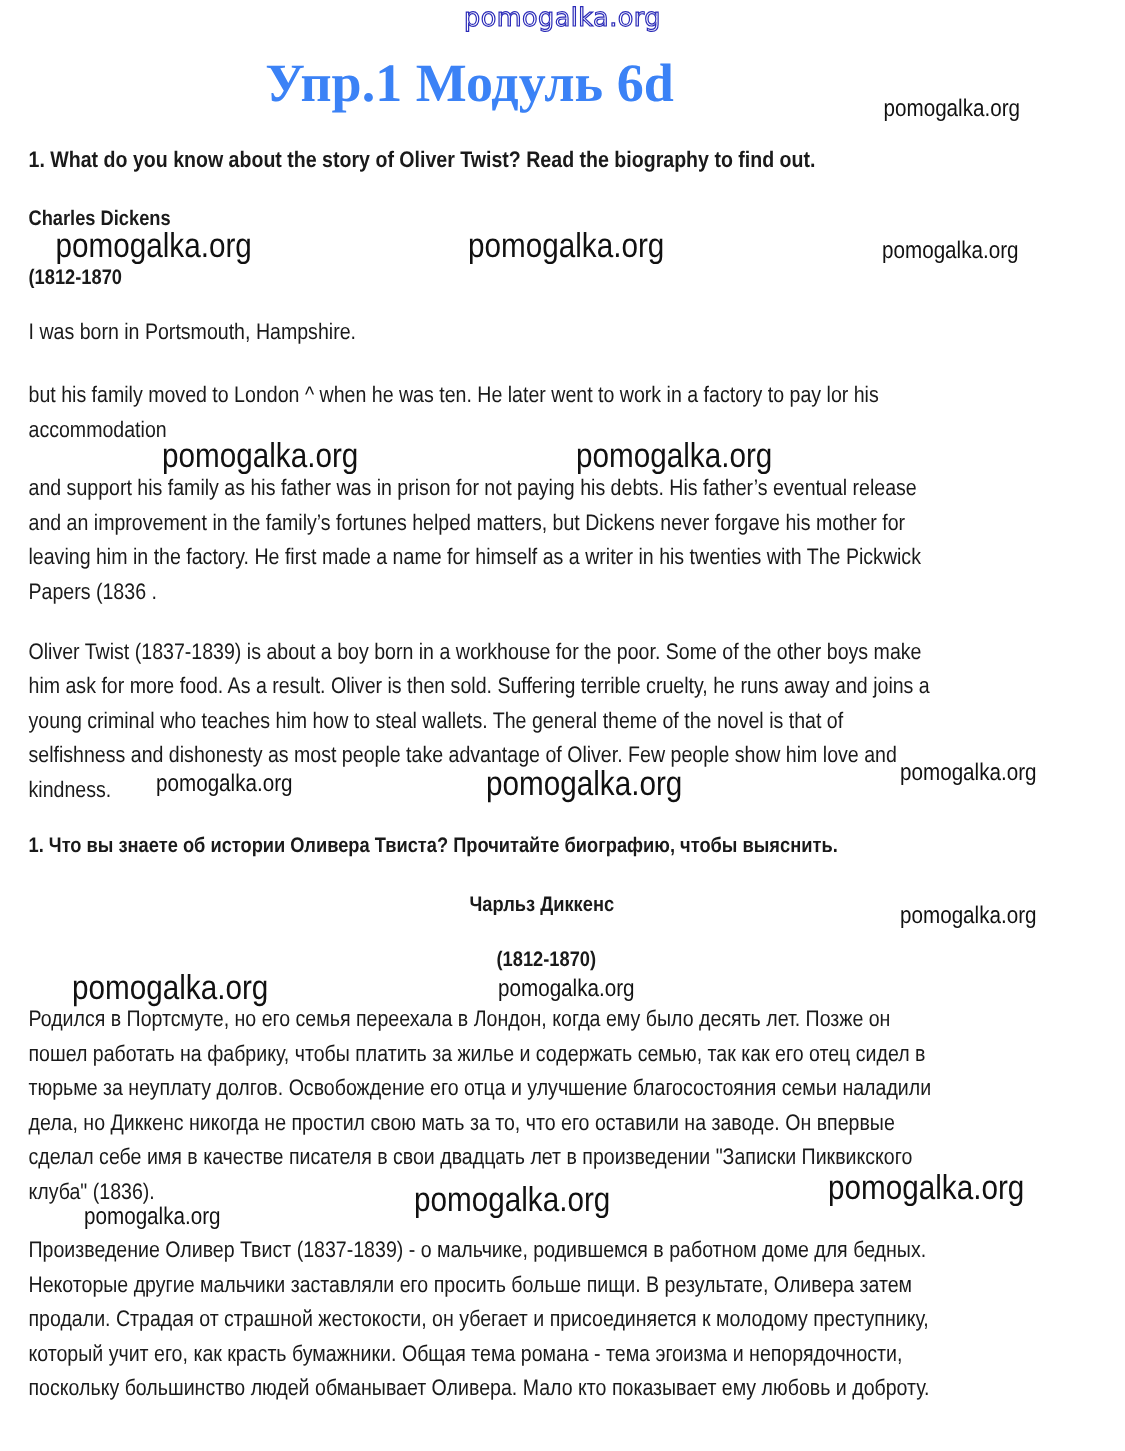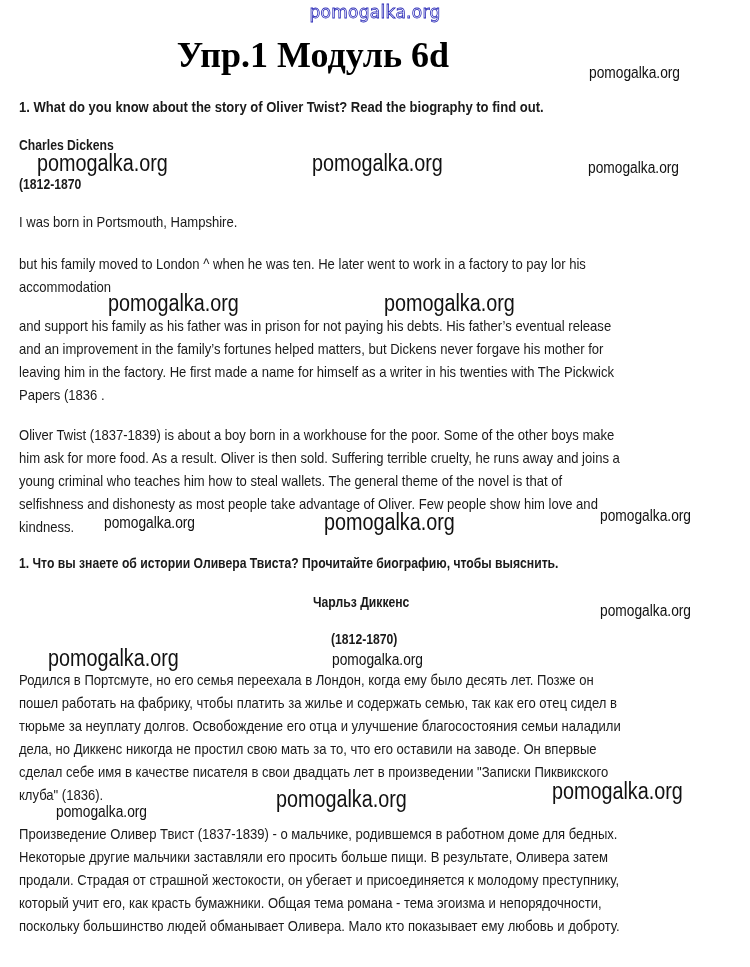--- a/index.html
+++ b/index.html
@@ -2,21 +2,21 @@
 <html><head>
   <meta charset="utf-8">
   <style>
     html, body { margin: 0; padding: 0; background: #ffffff; }
     body { width: 750px; height: 967px; position: relative; overflow: hidden;
            font-family: "Liberation Sans", sans-serif; color: #111; }
     .abs { position: absolute; white-space: nowrap; }
     .top-wm { left: 0; width: 750px; top: 2px; text-align: center; font-size: 17px;
               color: #ffffff; -webkit-text-stroke: 0.8px #2b2bb8; font-family: "DejaVu Sans", sans-serif; letter-spacing: 0.3px; }
     .title { left: 0; width: 626px; top: 34px; text-align: center;
-             font-family: "Liberation Serif", serif; font-weight: bold; font-size: 36px; color: #000000; }
+             font-family: "Liberation Serif", serif; font-weight: bold; font-size: 36px; color: #3b82f6; }
     .wm { font-family: "Liberation Sans", sans-serif; color: #111; transform: scaleX(0.86); transform-origin: left top; }
     .wm-s { font-size: 16px; }
     .wm-l { font-size: 23px; }
     .body-text { font-family: "Liberation Sans", sans-serif; font-size: 15px; color: #1a1a1a;
                  transform: scaleX(0.87); transform-origin: left top; }
     .bold { font-weight: bold; }
     .para { position: absolute; left: 19px; width: 820px; font-family: "Liberation Sans", sans-serif;
             font-size: 15px; line-height: 23px; color: #1a1a1a; transform: scaleX(0.87); transform-origin: left top; white-space: normal; }
     .para span { display: block; white-space: nowrap; }
   </style>

